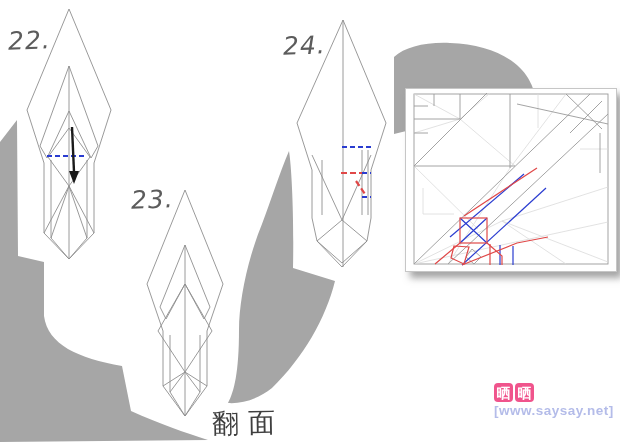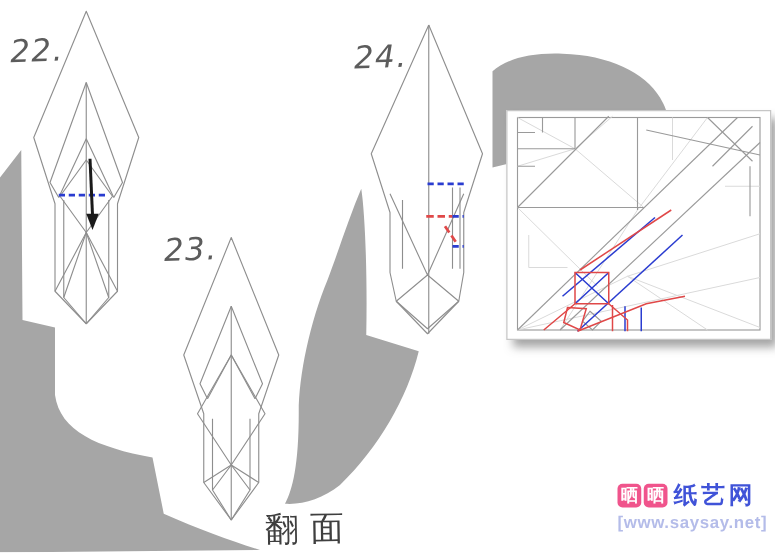--- a/index.html
+++ b/index.html
@@ -137,18 +137,17 @@
   <div class="step-label" id="label-22">22.</div>
   <div class="step-label" id="label-23">23.</div>
   <div class="step-label" id="label-24">24.</div>
 
   <div class="flip-note">翻面</div>
 
   <div class="watermark">
     <div class="wm-line1">
       <span class="wm-block">晒</span>
       <span class="wm-block">晒</span>
-      <span class="wm-name">纸艺网</span>
     </div>
     <div class="wm-url">[www.saysay.net]</div>
   </div>
 
 </div>
 
 </body></html>

